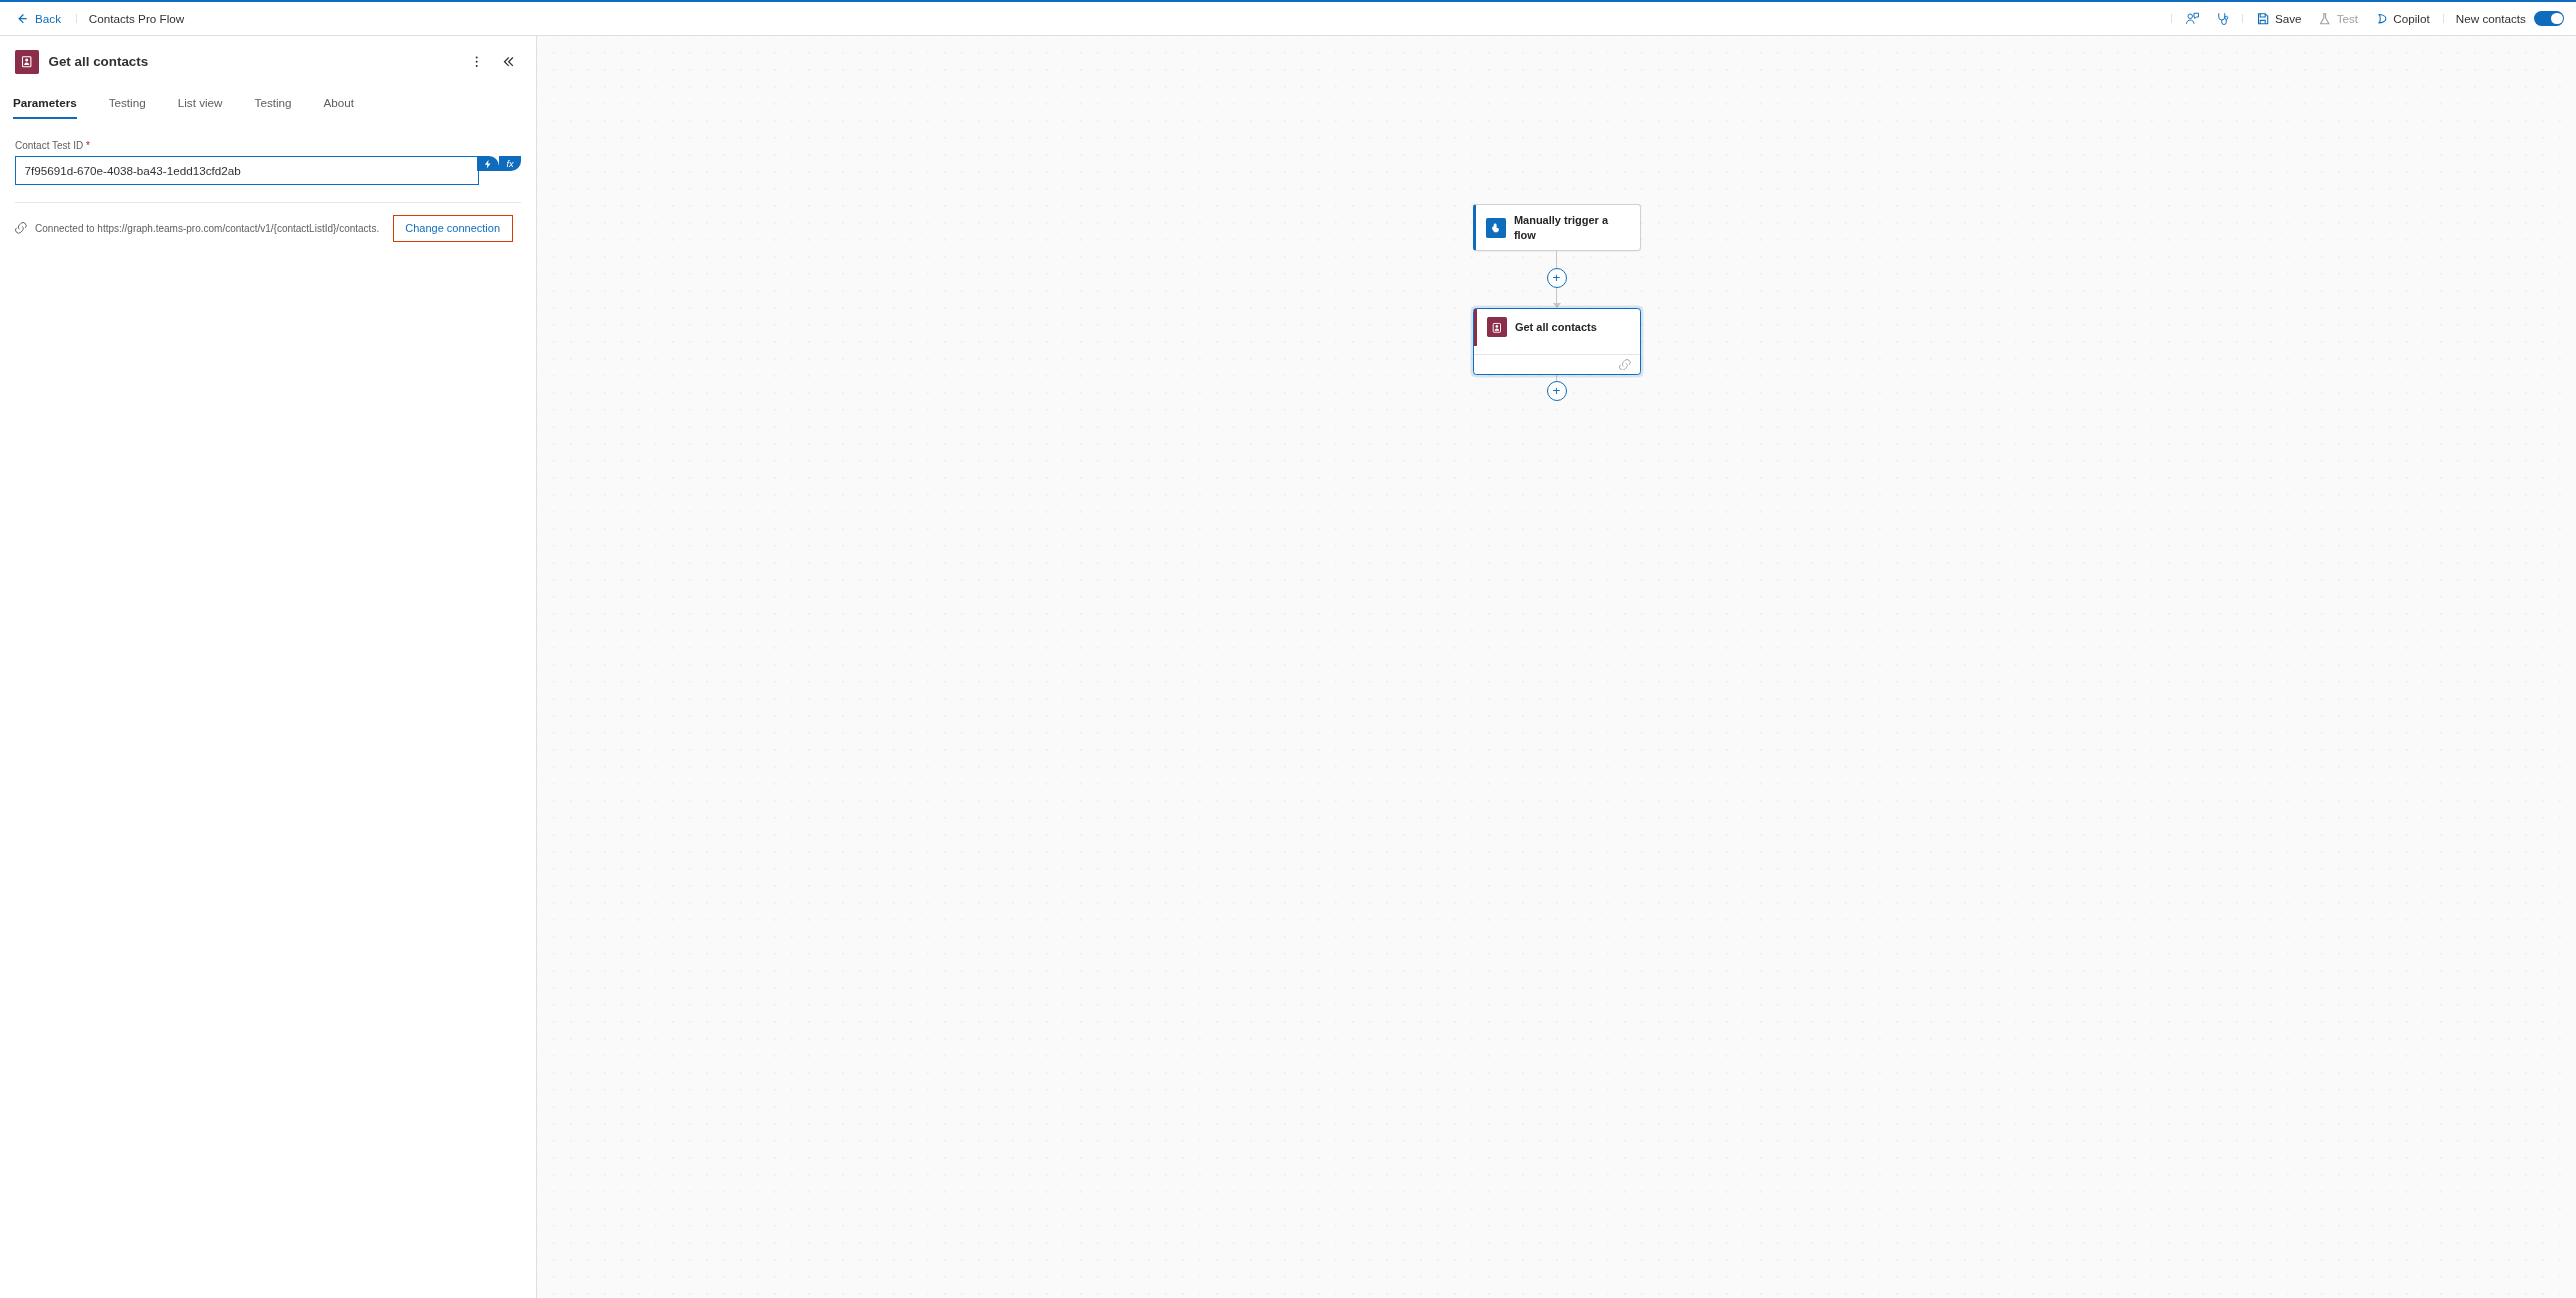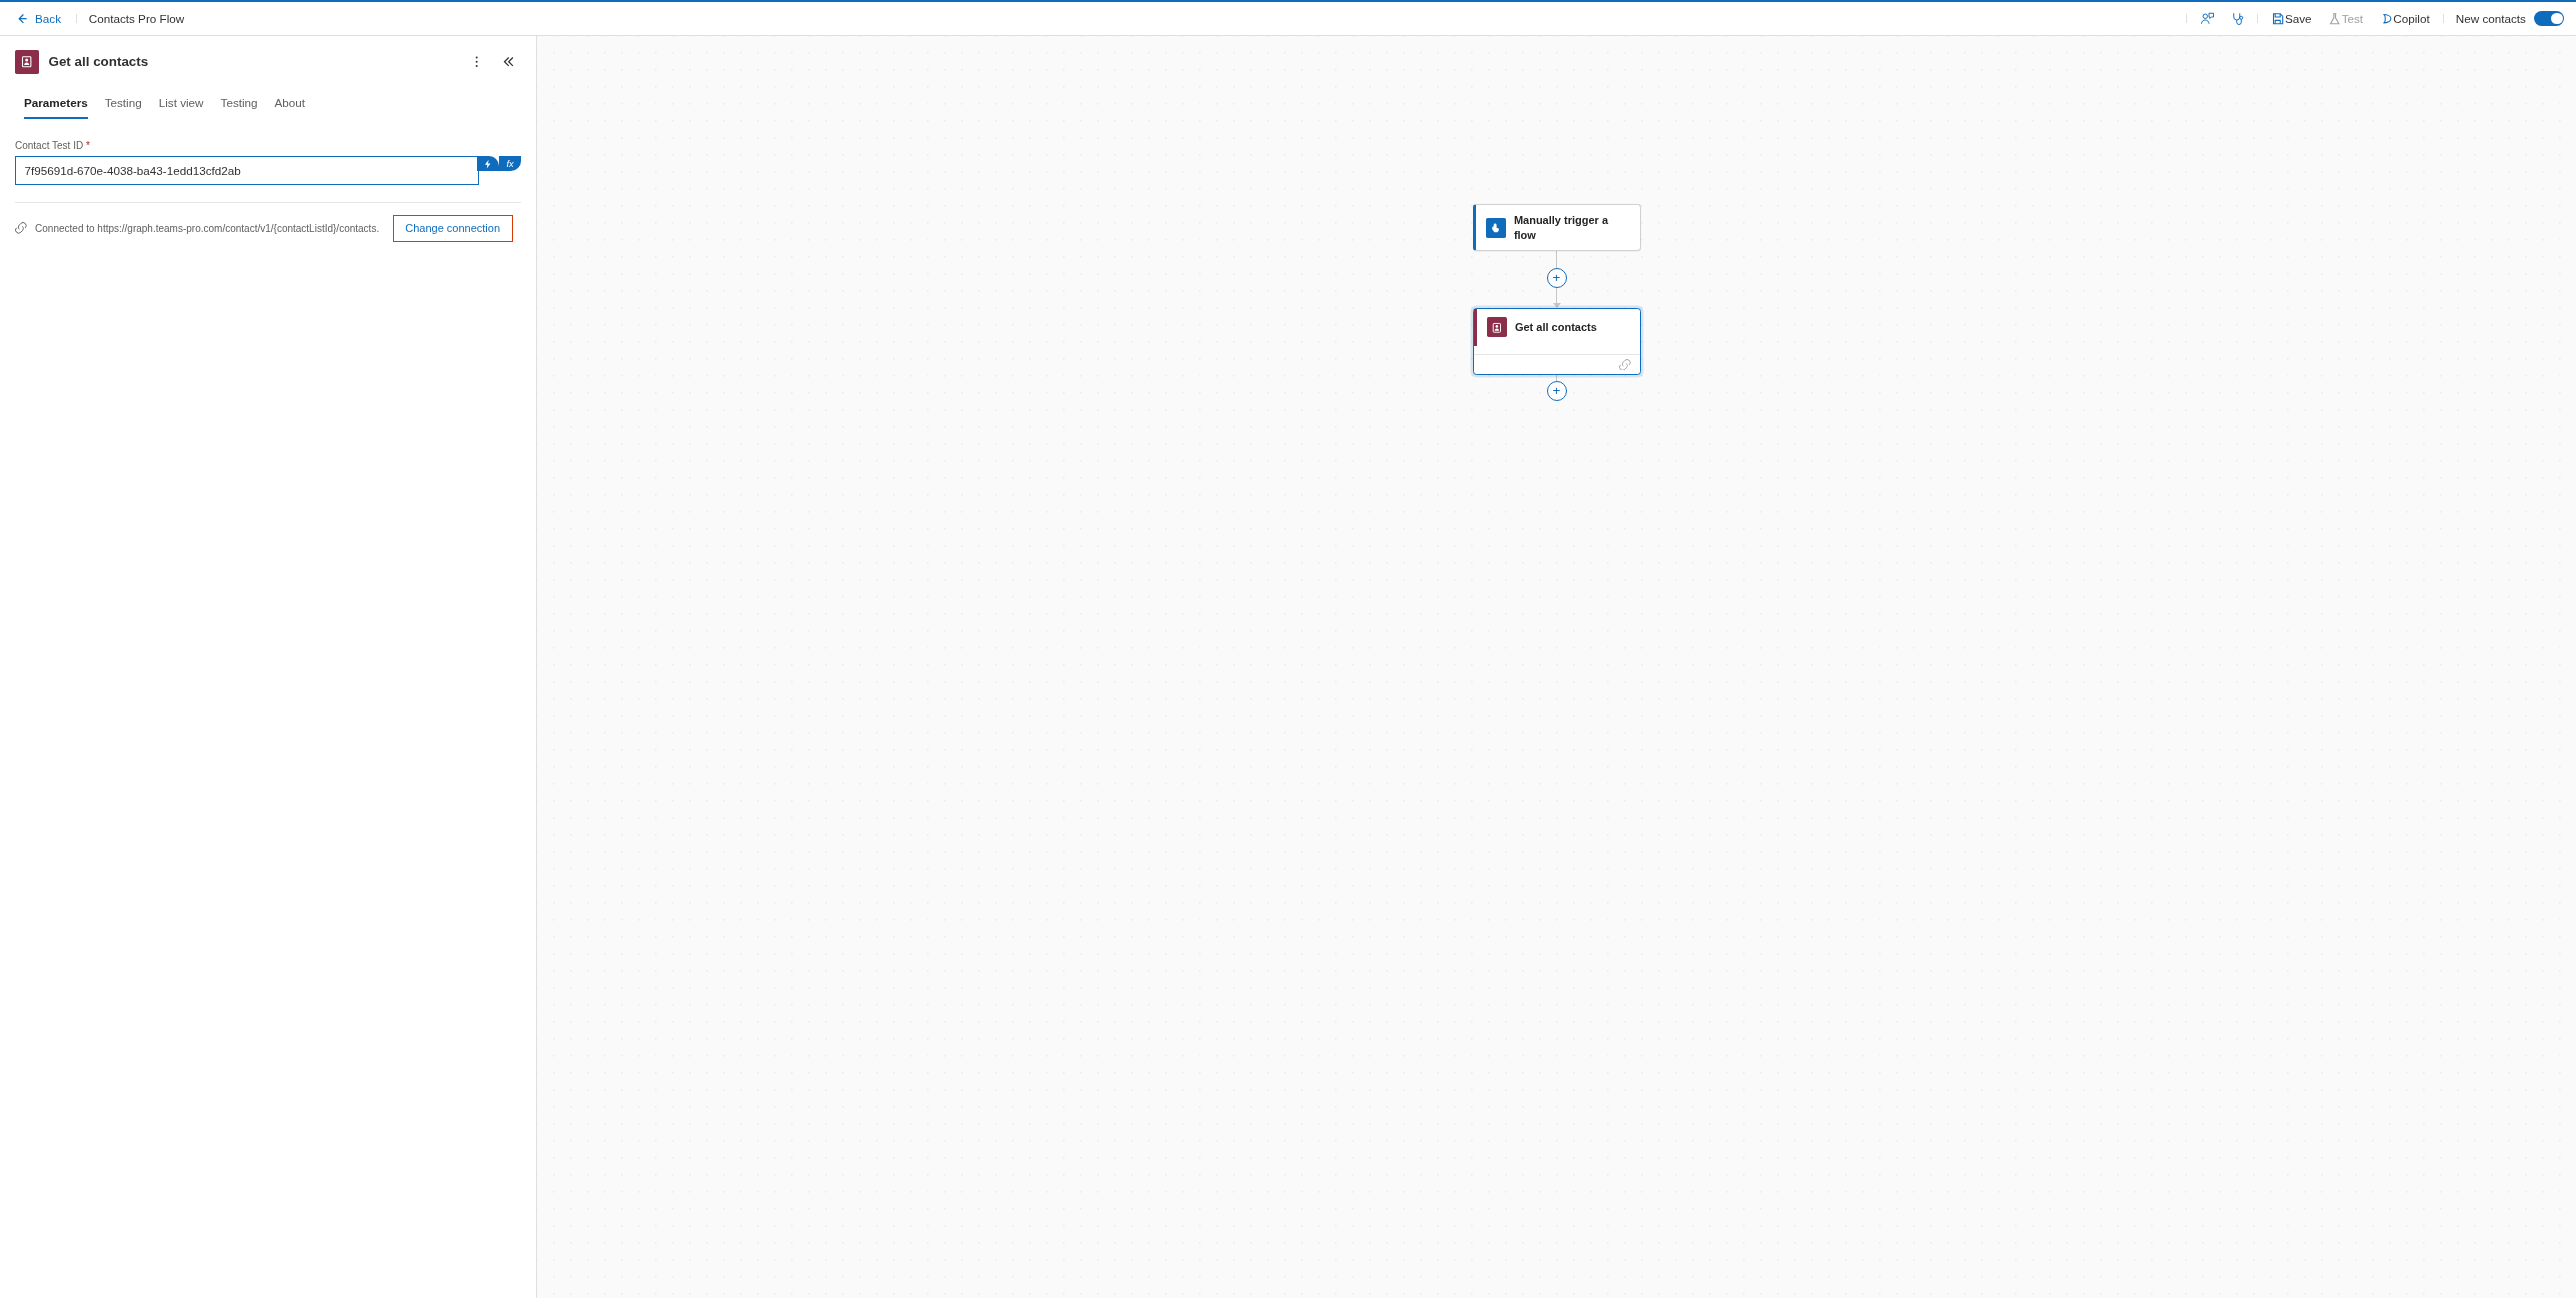--- a/index.html
+++ b/index.html
@@ -63,20 +63,21 @@
     height: 100%;
     display: flex;
     align-items: center;
     justify-content: center;
     color: #0f6cbd;
     cursor: pointer;
   }
   .header-action {
     display: flex;
     align-items: center;
+    gap: 5px;
     padding: 0 8.4px;
     height: 100%;
     cursor: pointer;
   }
   .header-action.disabled { color: #a19f9d; cursor: default; }
   .header-action svg { width: 13.4px; height: 13.4px; }
   .toggle-wrap {
     display: flex;
     align-items: center;
     gap: 8.4px;
@@ -145,22 +146,22 @@
     width: 25px;
     height: 25px;
     display: flex;
     align-items: center;
     justify-content: center;
     cursor: pointer;
     color: #323130;
   }
   .tabs {
     display: flex;
-    gap: 17px;
-    padding: 15px 15px 0 24px;
+    gap: 32px;
+    padding: 15px 15px 0 13px;
     border-bottom: 0.8px solid transparent;
   }
   .tab {
     padding-bottom: 8.4px;
     cursor: pointer;
     color: #605e5c;
     border-bottom: 2.5px solid transparent;
   }
   .tab.active {
     color: #242424;

